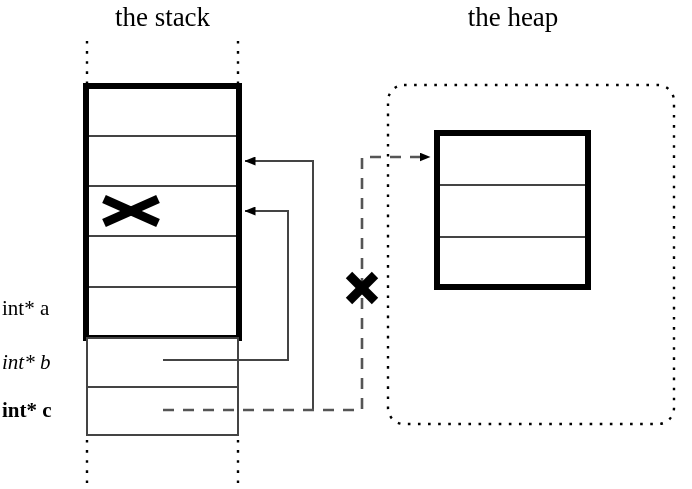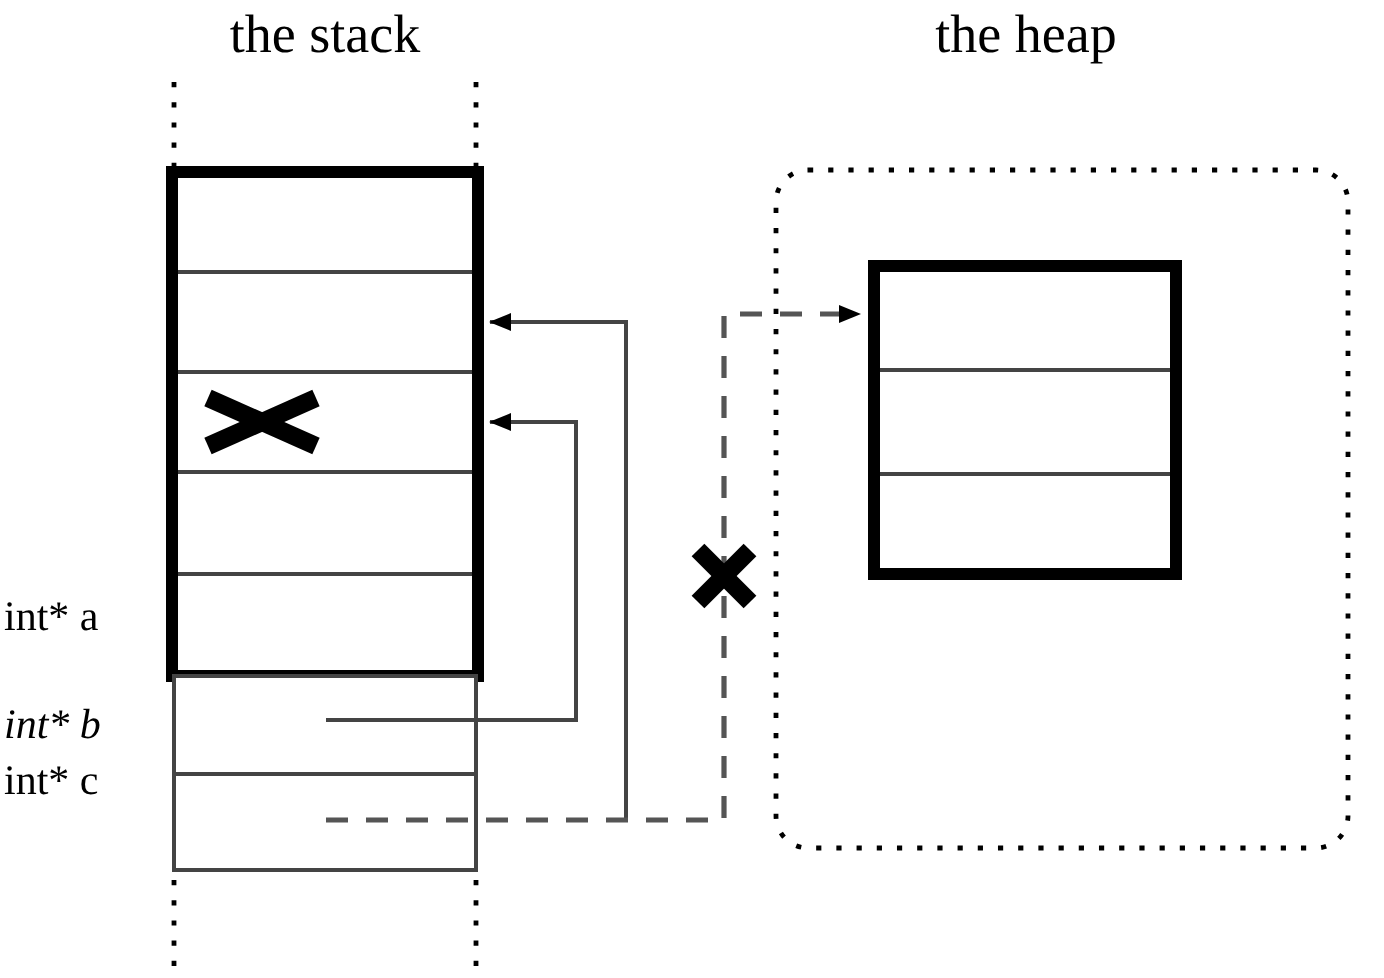--- a/index.html
+++ b/index.html
@@ -51,21 +51,21 @@
 </head>
 <body>
 
 <div id="canvas">
 
   <div class="title" style="left:86px; top:4px; width:153px;">the stack</div>
   <div class="title" style="left:437px; top:4px; width:152px;">the heap</div>
 
   <div class="ptr-label" style="left:2px; top:282px;margin-top:16px;">int* a</div>
   <div class="ptr-label" style="left:2px; top:352px;font-style:italic;">int* b</div>
-  <div class="ptr-label" style="left:2px; top:380px;">int* c</div>
+  <div class="ptr-label" style="left:2px; top:400px;font-weight:bold;">int* c</div>
 
   <div class="cell-text" style="left:86px; top:105px; width:153px;">14</div>
   <div class="cell-text" style="left:86px; top:154px; width:153px;">13</div>
   <div class="cell-text" style="left:86px; top:202px; width:120px;">12</div>
   <div class="cell-text" style="left:160px; top:202px; width:60px;">7</div>
   <div class="cell-text" style="left:86px; top:252px; width:153px;">11</div>
   <div class="cell-text" style="left:86px; top:300px; width:153px;">10</div>
 
   <div class="cell-text" style="left:437px; top:147px; width:151px;">7</div>
   <div class="cell-text" style="left:437px; top:199px; width:151px;">13</div>

